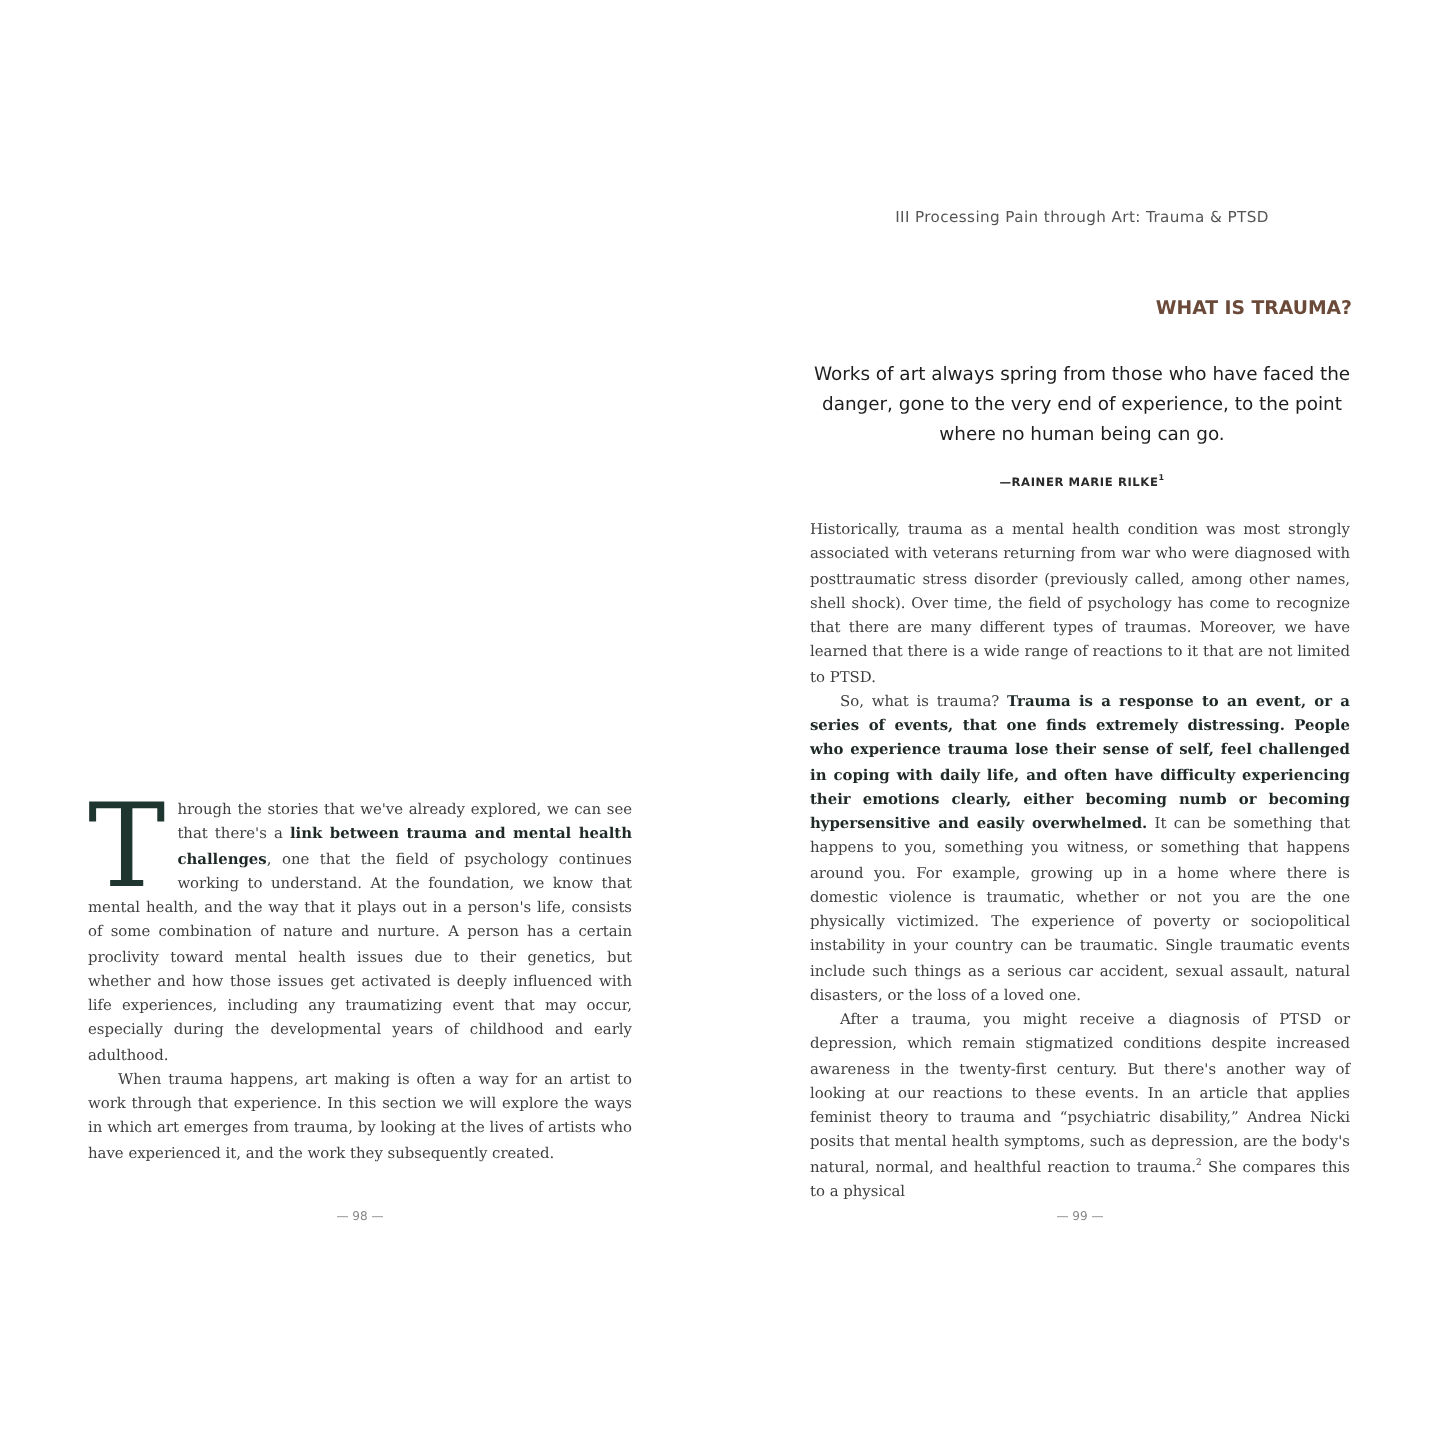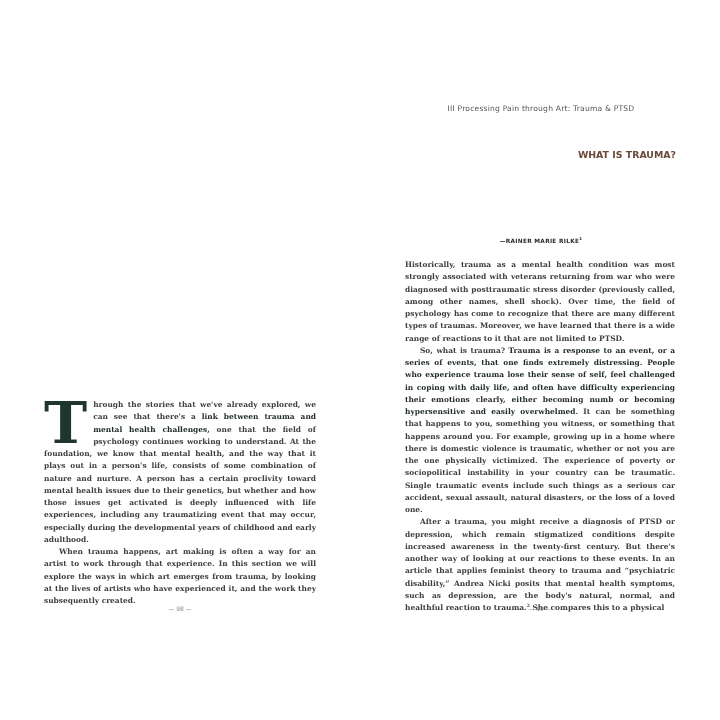--- a/index.html
+++ b/index.html
@@ -27,21 +27,21 @@
   .attribution {
     position: absolute; top: 236px; left: 46px; width: 270px; text-align: center;
     font-family: "DejaVu Sans", sans-serif; font-size: 5.8px; font-weight: bold; color: #2a2a2a; letter-spacing: 0.3px;
   }
   .attribution sup { font-size: 4px; }
   .body-text {
     position: absolute; left: 45px; width: 270px;
     font-family: "DejaVu Serif", serif; font-size: 7.45px; line-height: 12.25px; color: #3e3e3e;
     text-align: justify;
   }
-  .body-text p { margin: 0; font-weight: bold; }
+  .body-text p { margin: 0; }
   .body-text p.indent { text-indent: 15px; }
   .body-text b { color: #1f2a28; margin-top: 33px; }
   .right-body { top: 259px; }
   .left-body { top: 399px; left: 44px; width: 272px; }
   .dropcap {
     float: left; font-family: "DejaVu Serif", serif; font-size: 58px; line-height: 46px;
     color: #1e3530; margin: 1px 6px 0 0; height: 48px;
   }
   .folio {
     position: absolute; top: 605px; width: 360px; text-align: center;
@@ -58,20 +58,21 @@
       <span class="dropcap">T</span><span>hrough the stories that we've already explored, we can see that there's a </span><b>link between trauma and mental health challenges</b><span>, one that the field of psychology continues working to understand. At the foundation, we know that mental health, and the way that it plays out in a person's life, consists of some combination of nature and nurture. A person has a certain proclivity toward mental health issues due to their genetics, but whether and how those issues get activated is deeply influenced with life experiences, including any traumatizing event that may occur, especially during the developmental years of childhood and early adulthood.</span>
     </p>
     <p class="indent">When trauma happens, art making is often a way for an artist to work through that experience. In this section we will explore the ways in which art emerges from trauma, by looking at the lives of artists who have experienced it, and the work they subsequently created.</p>
   </div>
   <div class="folio">— 98 —</div>
 </div>
 
 <div class="page page-right">
   <div class="running-head">III  Processing Pain through Art: Trauma &amp; PTSD</div>
   <div class="section-title">WHAT IS TRAUMA?</div>
+  <div class="epigraph">Works of art always spring from those who have faced the danger, gone to the very end of experience, to the point where no human being can go.</div>
   <div class="attribution"><span>—RAINER MARIE RILKE</span><sup>1</sup></div>
 
   <div class="body-text right-body">
     <p>Historically, trauma as a mental health condition was most strongly associated with veterans returning from war who were diagnosed with posttraumatic stress disorder (previously called, among other names, shell shock). Over time, the field of psychology has come to recognize that there are many different types of traumas. Moreover, we have learned that there is a wide range of reactions to it that are not limited to PTSD.</p>
     <p class="indent"><span>So, what is trauma? </span><b>Trauma is a response to an event, or a series of events, that one finds extremely distressing. People who experience trauma lose their sense of self, feel challenged in coping with daily life, and often have difficulty experiencing their emotions clearly, either becoming numb or becoming hypersensitive and easily overwhelmed.</b><span> It can be something that happens to you, something you witness, or something that happens around you. For example, growing up in a home where there is domestic violence is traumatic, whether or not you are the one physically victimized. The experience of poverty or sociopolitical instability in your country can be traumatic. Single traumatic events include such things as a serious car accident, sexual assault, natural disasters, or the loss of a loved one.</span></p>
     <p class="indent"><span>After a trauma, you might receive a diagnosis of PTSD or depression, which remain stigmatized conditions despite increased awareness in the twenty-first century. But there's another way of looking at our reactions to these events. In an article that applies feminist theory to trauma and “psychiatric disability,” Andrea Nicki posits that mental health symptoms, such as depression, are the body's natural, normal, and healthful reaction to trauma.</span><sup class="note">2</sup><span> She compares this to a physical</span></p>
   </div>
   <div class="folio">— 99 —</div>
 </div>
 

